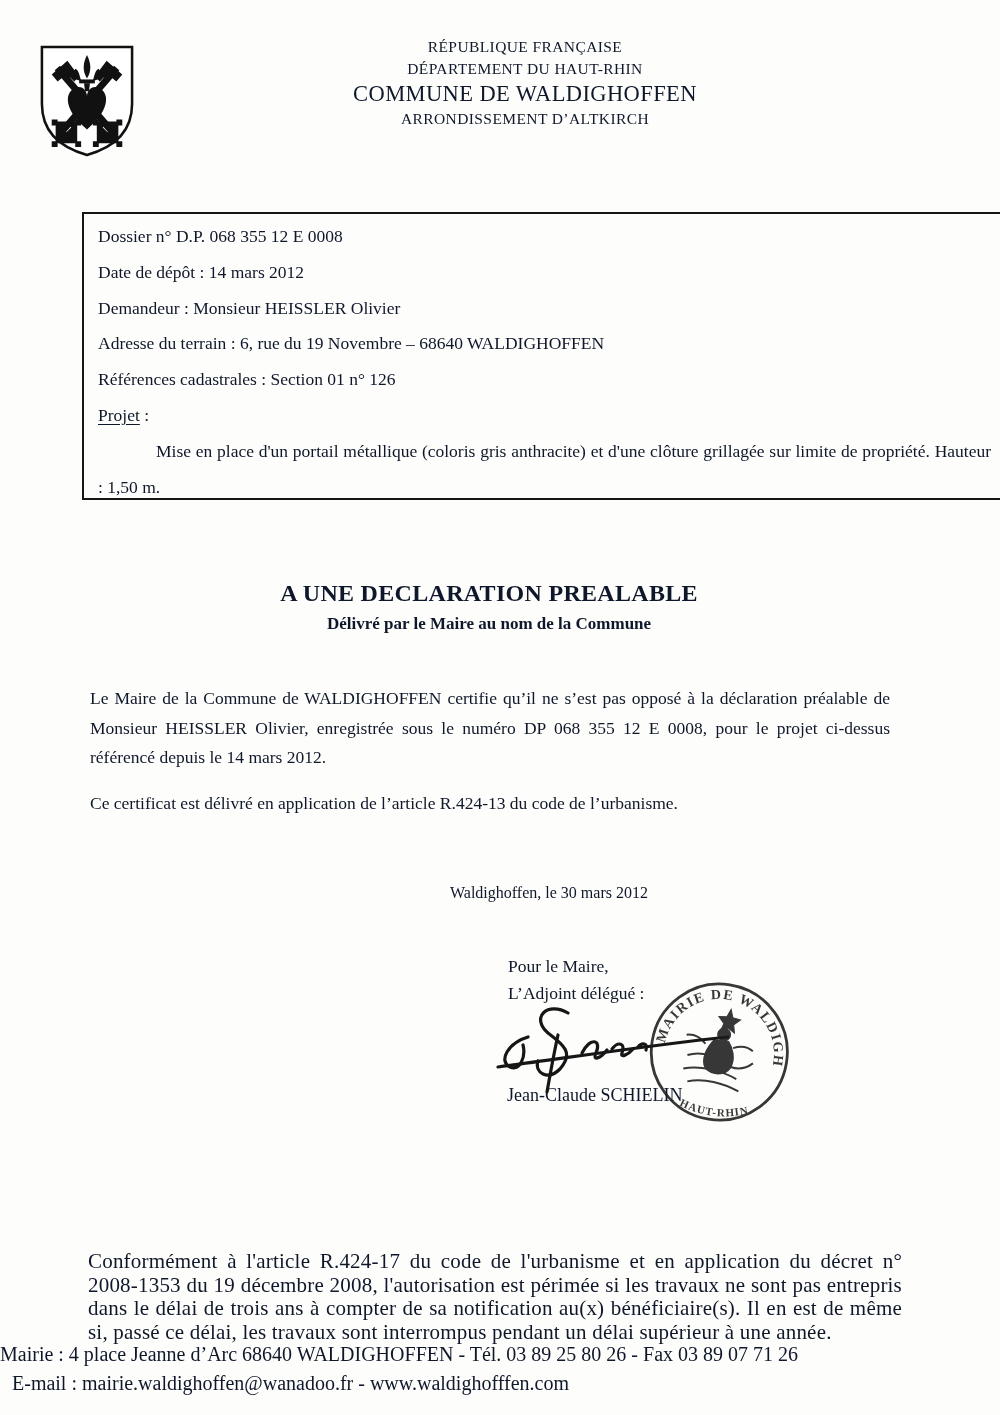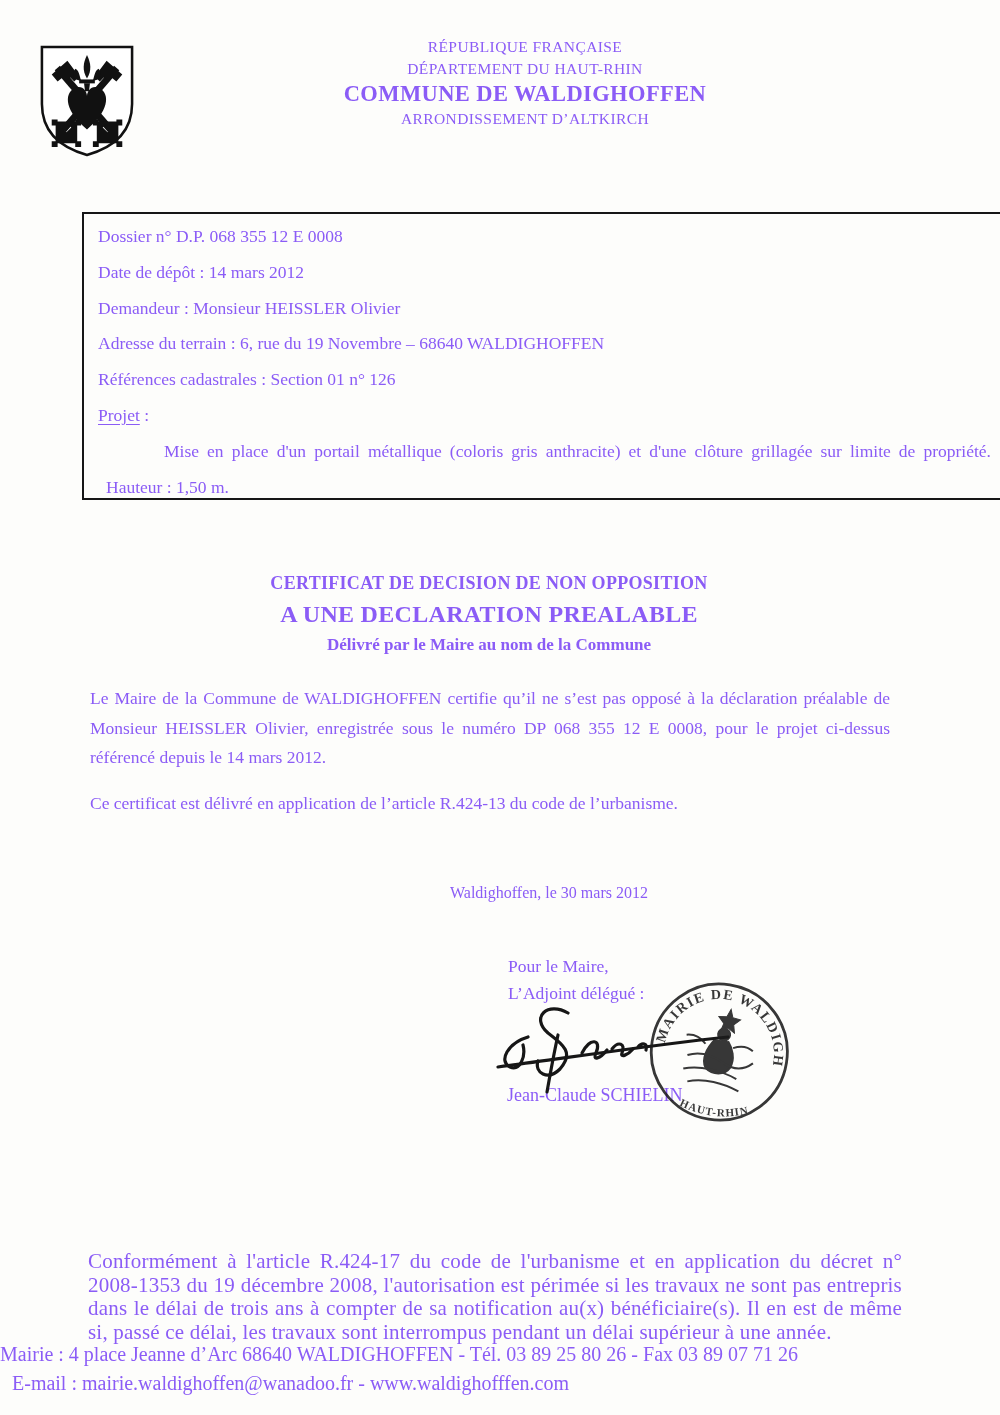--- a/index.html
+++ b/index.html
@@ -1,38 +1,38 @@
 <!DOCTYPE html>
 <html><head>
 <meta charset="utf-8">
 <style>
   * { margin:0; padding:0; box-sizing:border-box; }
   html,body { background:#e8e8e6; }
   .page {
     position:relative; width:1000px; height:1415px; margin:0 auto;
-    background:#fdfdfb; color:#8b5cf6;
+    background:#fdfdfb; color:#0f172a;
     font-family:"Liberation Serif", serif;
     overflow:hidden;
   }
   
   .coat { position:absolute; left:38px; top:42px; width:98px; height:118px; }
   .header-text { position:absolute; left:225px; top:38px; width:600px; text-align:center; letter-spacing:.4px; }
   .header-text .l1 { font-size:15.5px; }
   .header-text .l2 { font-size:15.5px; margin-top:4px;text-align:center; }
-  .header-text .l3 { font-size:22.5px; margin-top:3px;font-weight:bold; }
+  .header-text .l3 { font-size:22.5px; margin-top:3px; }
   .header-text .l4 { font-size:15.5px; margin-top:3px; }
   
   .dossier-box {
     position:absolute; left:82px; top:212px; width:927px; height:288px;
     border:2px solid #161616; padding:5px 16px 0 14px;
     font-size:17.5px;
   }
   .dossier-box p { line-height:35.8px; }
   .u { text-decoration:underline; text-underline-offset:3px; }
-  .projet-text { text-align:justify; text-indent:58px;margin-left:8px; }
+  .projet-text { text-align:justify; text-indent:58px; }
   
   .title-block { position:absolute; left:0; top:573px; width:978px; text-align:center; font-weight:bold; }
   .title-block .t1 { font-size:18px; letter-spacing:.3px; }
   .title-block .t2 { font-size:24px; letter-spacing:.3px; margin-top:7px; }
   .title-block .t3 { font-size:17px; margin-top:7px; }
   
   .para1 { position:absolute; left:90px; top:684px; width:800px; font-size:17.5px; line-height:29.5px; text-align:justify; }
   .para2 { position:absolute; left:90px; top:793px; width:800px; font-size:17.5px; }
   .date-line { position:absolute; left:450px; top:884px; font-size:16px; }
   .sign-intro { position:absolute; left:508px; top:953px; font-size:17.5px; line-height:26.5px; }
@@ -97,21 +97,20 @@
     <p>Dossier n° D.P. 068 355 12 E 0008</p>
     <p>Date de dépôt : 14 mars 2012</p>
     <p>Demandeur : Monsieur HEISSLER Olivier</p>
     <p>Adresse du terrain : 6, rue du 19 Novembre – 68640 WALDIGHOFFEN</p>
     <p>Références cadastrales : Section 01 n° 126</p>
     <p><span class="u">Projet</span><span> :</span></p>
     <p class="projet-text">Mise en place d'un portail métallique (coloris gris anthracite) et d'une clôture grillagée sur limite de propriété. Hauteur : 1,50 m.</p>
   </div>
 
   <div class="title-block">
-    <div class="t1">CERTIFICAT DE DECISION DE NON OPPOSITION</div>
     <div class="t2">A UNE DECLARATION PREALABLE</div>
     <div class="t3">Délivré par le Maire au nom de la Commune</div>
   </div>
 
   <p class="para1">Le Maire de la Commune de WALDIGHOFFEN certifie qu’il ne s’est pas opposé à la déclaration préalable de Monsieur HEISSLER Olivier, enregistrée sous le numéro DP 068 355 12 E 0008, pour le projet ci-dessus référencé depuis le 14 mars 2012.</p>
   <p class="para2">Ce certificat est délivré en application de l’article R.424-13 du code de l’urbanisme.</p>
   <p class="date-line">Waldighoffen, le 30 mars 2012</p>
 
   <div class="sign-intro">
     <div>Pour le Maire,</div>

